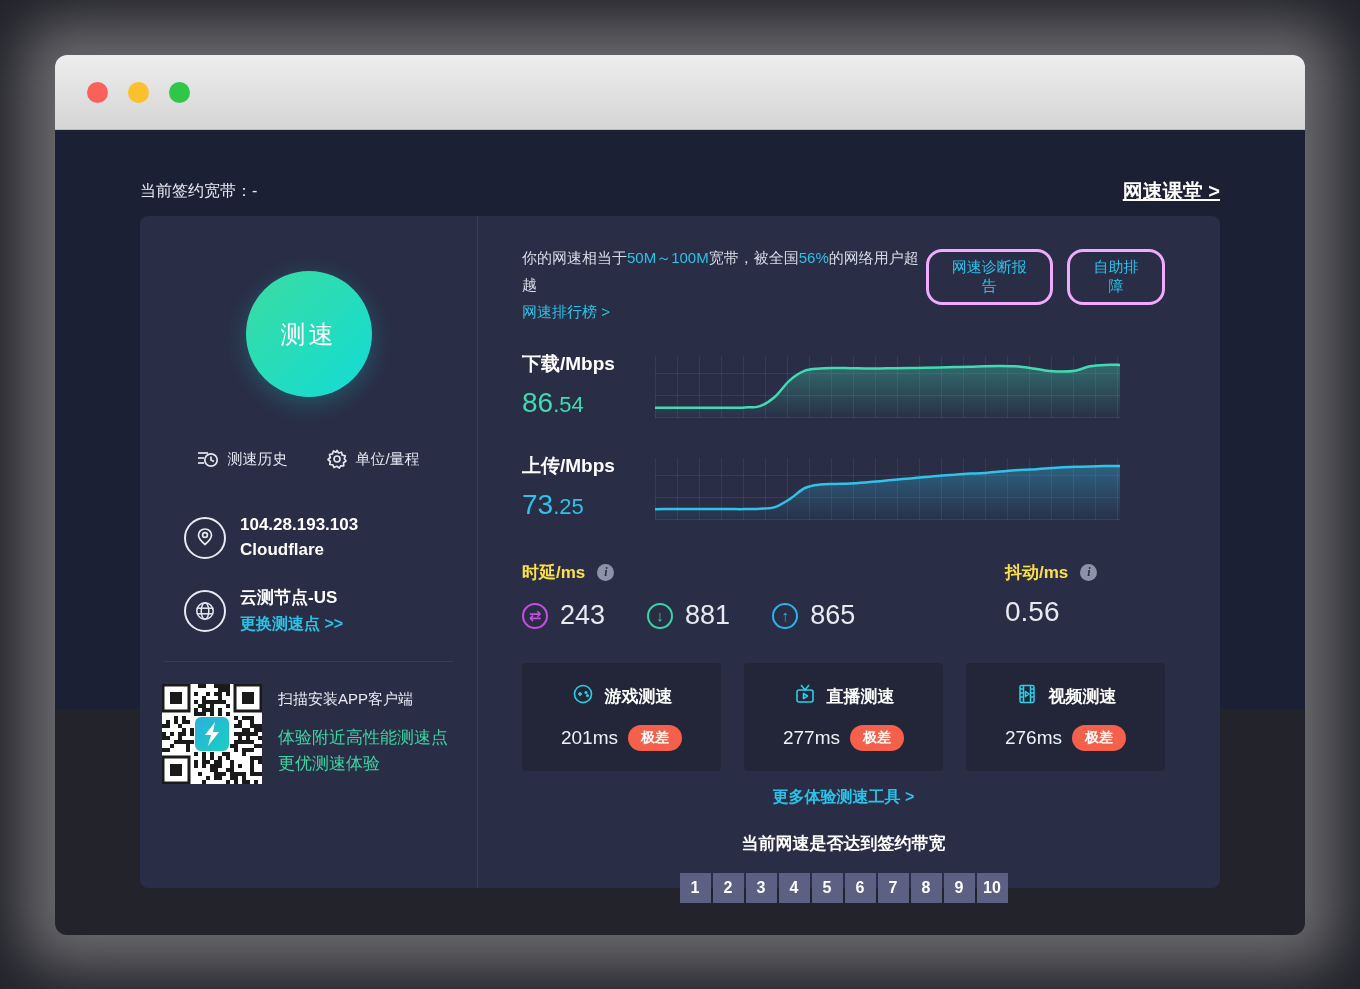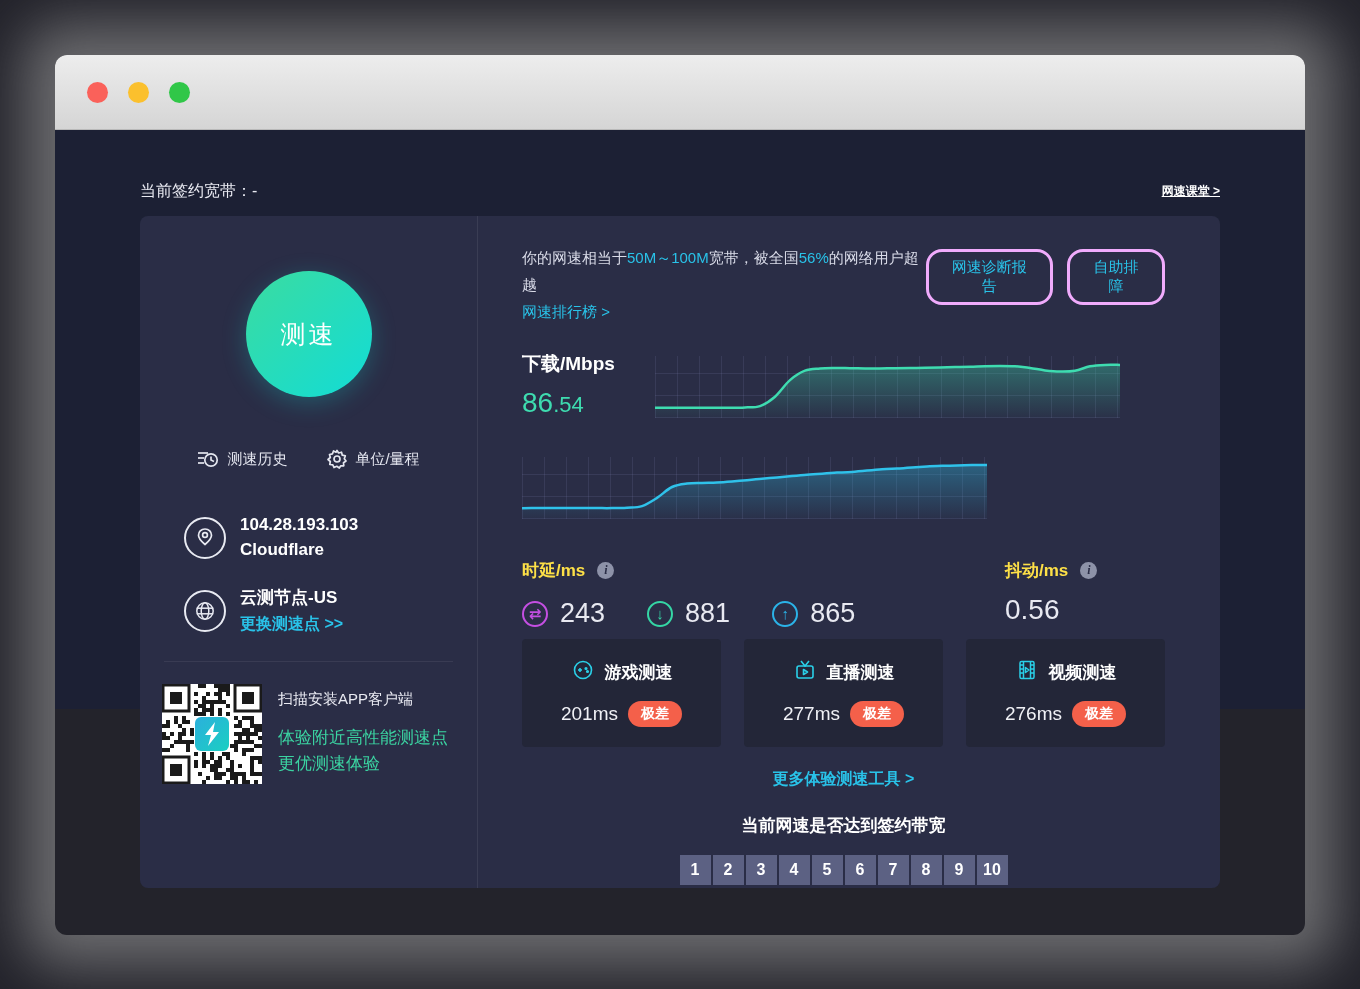--- a/index.html
+++ b/index.html
@@ -21,21 +21,21 @@
   .traffic { width:21px; height:21px; border-radius:50%; margin-right:20px; }
   .t-red { background:#fa615a; } .t-yellow { background:#fbc02d; } .t-green { background:#30c748; }
   .content {
     height:579px; background:#1c2034; padding:0 85px;
   }
   .top-row {
     display:flex; justify-content:space-between; align-items:center;
     padding-top:46px; height:76px;
   }
   .plan-label { color:#e9eaf2; font-size:16px; }
-  .class-link { color:#ffffff; font-size:12px; font-weight:bold; text-decoration:underline; cursor:pointer;margin-left:20px; }
+  .class-link { color:#ffffff; font-size:20px; font-weight:bold; text-decoration:underline; cursor:pointer;margin-left:20px; }
   .panel {
     margin-top:10px; height:672px; background:#2a2d46; border-radius:8px;
     display:flex;
   }
   
   .left-col {
     width:338px; border-right:1px solid rgba(255,255,255,0.08);
     padding:55px 22px 0 22px; display:flex; flex-direction:column;
   }
   .speed-btn {
@@ -97,35 +97,35 @@
   }
   .lat-values { display:flex; gap:42px; margin-top:16px; }
   .lat-item { display:flex; align-items:center; gap:12px; }
   .lat-circle {
     width:26px; height:26px; border-radius:50%; border:2px solid;
     display:flex; align-items:center; justify-content:center; font-size:15px; font-weight:bold;
   }
   .lat-num { color:#e8e9f1; font-size:27px; }
   .jitter-block { width:160px; }
   .jitter-value { color:#e8e9f1; font-size:28px; margin-top:12px; }
-  .cards-row { display:flex; gap:23px; margin-top:10px; }
+  .cards-row { display:flex; gap:23px; margin-top:32px; }
   .test-card {
     flex:1; height:108px; background:#232638; border-radius:4px;
     display:flex; flex-direction:column; align-items:center; justify-content:center; gap:16px;
     cursor:pointer;
   }
   .tc-head { display:flex; align-items:center; gap:10px; }
   .tc-title { color:#ffffff; font-size:17px; font-weight:bold; }
   .tc-val-row { display:flex; align-items:center; gap:10px; }
   .tc-value { color:#f0f1f6; font-size:19px; }
   .badge {
     background:#f4604a; color:#fff; font-size:14px; border-radius:13px;
     padding:4px 13px; font-weight:bold;
   }
-  .more-link { text-align:center; margin-top:22px; color:#29c2e8; font-size:16px; font-weight:bold; cursor:pointer; }
+  .more-link { text-align:center; margin-top:16px; color:#29c2e8; font-size:16px; font-weight:bold; cursor:pointer; }
   .match-title { text-align:center; margin-top:24px; color:#ffffff; font-size:17px; font-weight:bold; }
   .scale-row { display:flex; justify-content:center; gap:2px; margin-top:18px; }
   .scale-box {
     width:31px; height:30px; background:#5c6183; color:#ffffff;
     font-size:16px; font-weight:bold; display:flex; align-items:center; justify-content:center;
     cursor:pointer;
   }
 </style>
 </head>
 <body>
@@ -450,20 +450,26 @@
                     <stop offset="0" stop-color="#3edcb0" stop-opacity="0.35"></stop>
                     <stop offset="1" stop-color="#3edcb0" stop-opacity="0.02"></stop>
                   </linearGradient>
                 </defs>
                 <path d="M0,51.714285714285715C2.5,51.7 10.0,51.7 15.0,51.7C20.0,51.7 25.0,51.7 30.0,51.7C35.0,51.7 40.0,51.7 45.0,51.7C50.0,51.7 55.0,51.7 60.0,51.7C65.0,51.7 70.0,51.8 75.0,51.7C80.0,51.7 85.0,51.7 90.0,51.4C95.0,51.2 100.0,51.9 105.0,50.1C110.0,48.3 115.0,45.0 120.0,40.7C125.0,36.3 130.0,28.4 135.0,24.1C140.0,19.8 145.0,16.6 150.0,14.7C155.0,12.8 160.0,13.0 165.0,12.5C170.0,12.0 175.0,12.0 180.0,11.9C185.0,11.9 190.0,12.1 195.0,12.2C200.0,12.3 205.0,12.4 210.0,12.5C215.0,12.5 220.0,12.5 225.0,12.5C230.0,12.4 235.0,12.3 240.0,12.2C245.0,12.1 250.0,12.0 255.0,11.9C260.0,11.9 265.0,11.8 270.0,11.7C275.0,11.6 280.0,11.5 285.0,11.4C290.0,11.3 295.0,11.2 300.0,11.1C305.0,11.0 310.0,11.0 315.0,10.8C320.0,10.7 325.0,10.4 330.0,10.3C335.0,10.1 340.0,10.0 345.0,10.0C350.0,10.0 355.0,10.0 360.0,10.3C365.0,10.6 370.0,11.3 375.0,11.9C380.0,12.6 385.0,13.8 390.0,14.4C395.0,15.0 400.0,15.5 405.0,15.5C410.0,15.6 415.0,15.6 420.0,14.7C425.0,13.8 430.0,11.3 435.0,10.3C440.0,9.3 445.0,9.1 450.0,8.9C455.0,8.7 462.5,8.9 465.0,8.9L465,62L0,62Z" fill="url(#grad-download)"></path>
                 <path d="M0,51.714285714285715C2.5,51.7 10.0,51.7 15.0,51.7C20.0,51.7 25.0,51.7 30.0,51.7C35.0,51.7 40.0,51.7 45.0,51.7C50.0,51.7 55.0,51.7 60.0,51.7C65.0,51.7 70.0,51.8 75.0,51.7C80.0,51.7 85.0,51.7 90.0,51.4C95.0,51.2 100.0,51.9 105.0,50.1C110.0,48.3 115.0,45.0 120.0,40.7C125.0,36.3 130.0,28.4 135.0,24.1C140.0,19.8 145.0,16.6 150.0,14.7C155.0,12.8 160.0,13.0 165.0,12.5C170.0,12.0 175.0,12.0 180.0,11.9C185.0,11.9 190.0,12.1 195.0,12.2C200.0,12.3 205.0,12.4 210.0,12.5C215.0,12.5 220.0,12.5 225.0,12.5C230.0,12.4 235.0,12.3 240.0,12.2C245.0,12.1 250.0,12.0 255.0,11.9C260.0,11.9 265.0,11.8 270.0,11.7C275.0,11.6 280.0,11.5 285.0,11.4C290.0,11.3 295.0,11.2 300.0,11.1C305.0,11.0 310.0,11.0 315.0,10.8C320.0,10.7 325.0,10.4 330.0,10.3C335.0,10.1 340.0,10.0 345.0,10.0C350.0,10.0 355.0,10.0 360.0,10.3C365.0,10.6 370.0,11.3 375.0,11.9C380.0,12.6 385.0,13.8 390.0,14.4C395.0,15.0 400.0,15.5 405.0,15.5C410.0,15.6 415.0,15.6 420.0,14.7C425.0,13.8 430.0,11.3 435.0,10.3C440.0,9.3 445.0,9.1 450.0,8.9C455.0,8.7 462.5,8.9 465.0,8.9" fill="none" stroke="#3edcb0" stroke-width="2.5" stroke-linecap="round"></path>
               </svg></div>
         </div>
 
         <div class="meter-row" style="margin-top:34px;">
+          <div class="meter-left">
+            <div class="meter-label">上传/Mbps</div>
+            <div class="meter-num blue">
+              <span class="num-int">73</span><span class="num-dec">.25</span>
+            </div>
+          </div>
           <div class="chart-holder" id="chart-upload"><svg width="465" height="62">
                 <line x1="0.5" y1="0" x2="0.5" y2="62" stroke="rgba(130,135,185,0.16)"></line>
                 <line x1="22.5" y1="0" x2="22.5" y2="62" stroke="rgba(130,135,185,0.16)"></line>
                 <line x1="44.5" y1="0" x2="44.5" y2="62" stroke="rgba(130,135,185,0.16)"></line>
                 <line x1="66.5" y1="0" x2="66.5" y2="62" stroke="rgba(130,135,185,0.16)"></line>
                 <line x1="88.5" y1="0" x2="88.5" y2="62" stroke="rgba(130,135,185,0.16)"></line>
                 <line x1="110.5" y1="0" x2="110.5" y2="62" stroke="rgba(130,135,185,0.16)"></line>
                 <line x1="132.5" y1="0" x2="132.5" y2="62" stroke="rgba(130,135,185,0.16)"></line>
                 <line x1="154.5" y1="0" x2="154.5" y2="62" stroke="rgba(130,135,185,0.16)"></line>
                 <line x1="176.5" y1="0" x2="176.5" y2="62" stroke="rgba(130,135,185,0.16)"></line>

